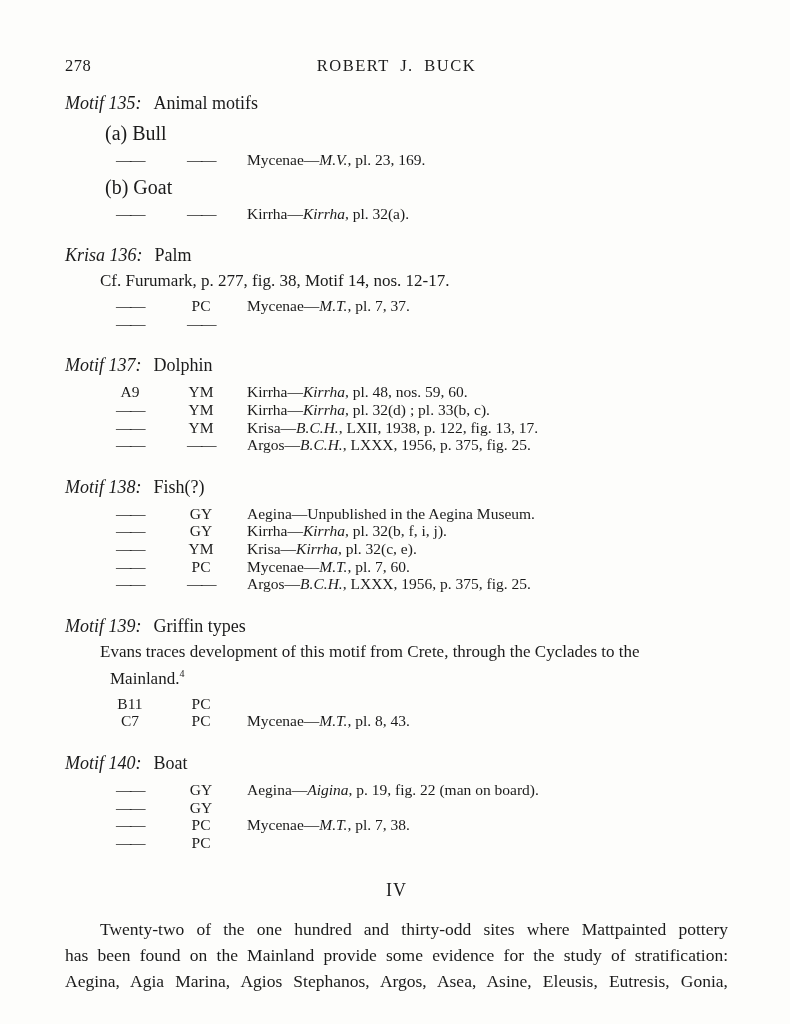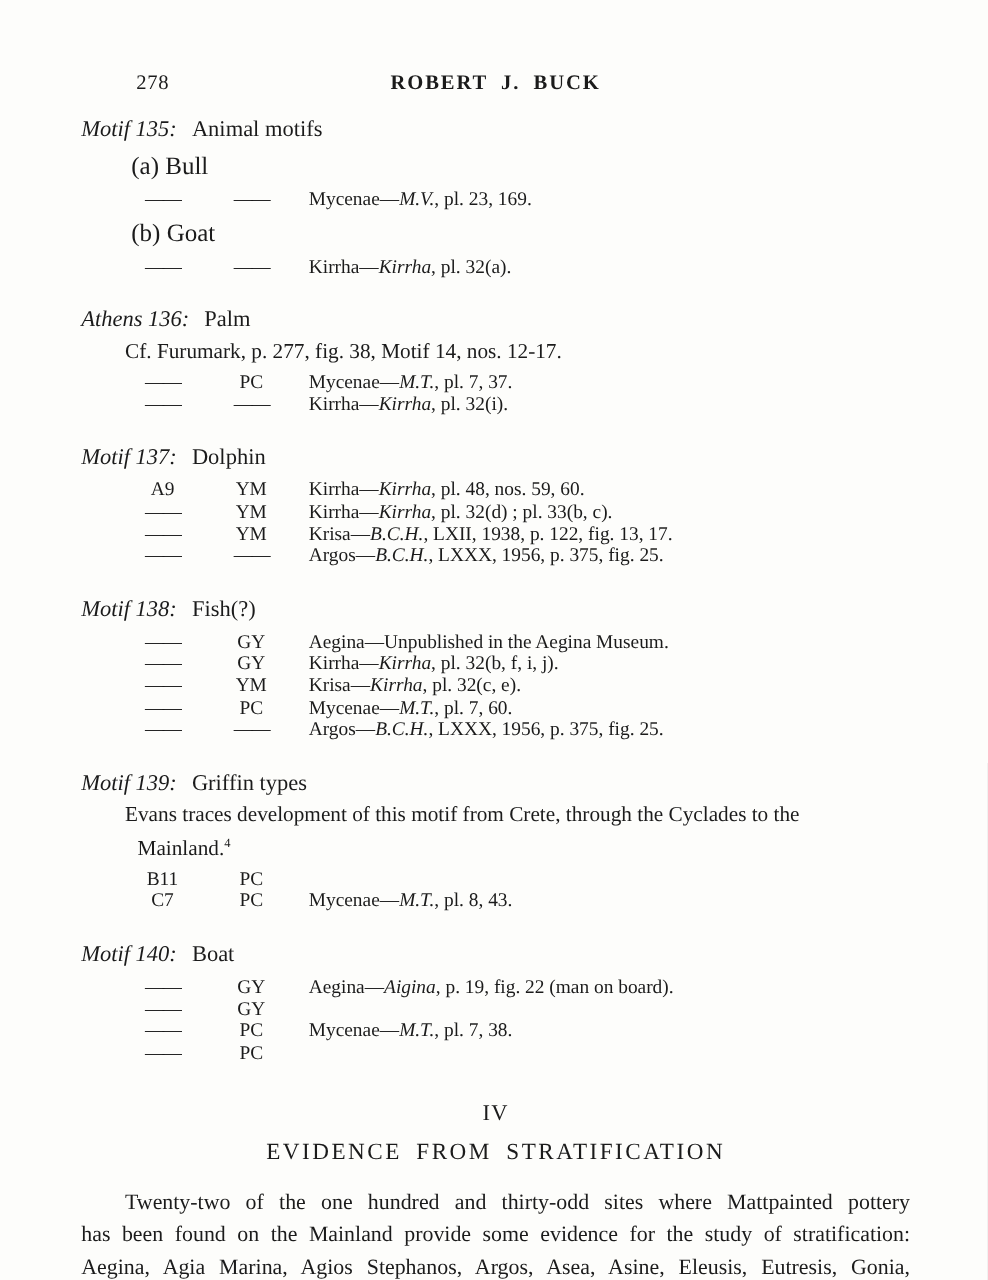--- a/index.html
+++ b/index.html
@@ -18,22 +18,22 @@
   .it { font-style: italic; }
 
   
   .running-head {
     display: grid;
     grid-template-columns: 1fr auto 1fr;
     align-items: baseline;
     font-size: 16.5px;
     line-height: 20px;
   }
-  .page-num { justify-self: start; letter-spacing: 0.5px; margin-left: 44px; }
-  .head-title { justify-self: center; letter-spacing: 1.5px; word-spacing: 5px; font-weight: bold; }
+  .page-num { justify-self: start; letter-spacing: 0.5px; }
+  .head-title { justify-self: center; letter-spacing: 1.5px; word-spacing: 5px; }
   .head-spacer { justify-self: end; }
 
   
   #catalog { margin-top: 16px; }
   .motif { margin-top: 22px; }
   .motif:first-child { margin-top: 15px; }
   .motif-title { font-size: 18px; line-height: 23px; }
   .motif-name { margin-left: 12px; }
   .sub-label { font-size: 20px; line-height: 22px; margin: 7px 0 7px 40px; }
   .note { font-size: 17px; line-height: 22px; margin: 3px 0 5px 35px; }
@@ -101,31 +101,30 @@
           <span class="cite"><span>Mycenae—</span><span class="it">M.V.</span><span>, pl. 23, 169.</span></span>
         </div>
         <div class="sub-label">(b) Goat</div>
         <div class="entry">
           <span class="c1 dash">——</span>
           <span class="c2 dash">——</span>
           <span class="cite"><span>Kirrha—</span><span class="it">Kirrha</span><span>, pl. 32(a).</span></span>
         </div>
       </div>
       <div class="motif">
-        <div class="motif-title"><span class="it motif-label">Athens 136:</span><span class="motif-name">Palm</span></div>
+        <div class="motif-title"><span class="it motif-label">Krisa 136:</span><span class="motif-name">Palm</span></div>
         <div class="note">Cf. Furumark, p. 277, fig. 38, Motif 14, nos. 12-17.</div>
         <div class="entry">
           <span class="c1 dash">——</span>
           <span class="c2">PC</span>
           <span class="cite"><span>Mycenae—</span><span class="it">M.T.</span><span>, pl. 7, 37.</span></span>
         </div>
         <div class="entry">
           <span class="c1 dash">——</span>
           <span class="c2 dash">——</span>
-          <span class="cite"><span>Kirrha—</span><span class="it">Kirrha</span><span>, pl. 32(i).</span></span>
         </div>
       </div>
       <div class="motif">
         <div class="motif-title"><span class="it motif-label">Motif 137:</span><span class="motif-name">Dolphin</span></div>
         <div class="entry">
           <span class="c1">A9</span>
           <span class="c2">YM</span>
           <span class="cite"><span>Kirrha—</span><span class="it">Kirrha</span><span>, pl. 48, nos. 59, 60.</span></span>
         </div>
         <div class="entry">
@@ -203,21 +202,20 @@
           <span class="cite"><span>Mycenae—</span><span class="it">M.T.</span><span>, pl. 7, 38.</span></span>
         </div>
         <div class="entry">
           <span class="c1 dash">——</span>
           <span class="c2">PC</span>
         </div>
       </div>
     </div>
 
   <div class="section-number">IV</div>
-  <h2 class="section-heading">EVIDENCE FROM STRATIFICATION</h2>
 
   <div id="paragraph">
       <div class="para-line first">Twenty-two of the one hundred and thirty-odd sites where Mattpainted pottery</div>
       <div class="para-line">has been found on the Mainland provide some evidence for the study of stratification:</div>
       <div class="para-line">Aegina, Agia Marina, Agios Stephanos, Argos, Asea, Asine, Eleusis, Eutresis, Gonia,</div>
     </div>
 
 </div>
 
 </body></html>

